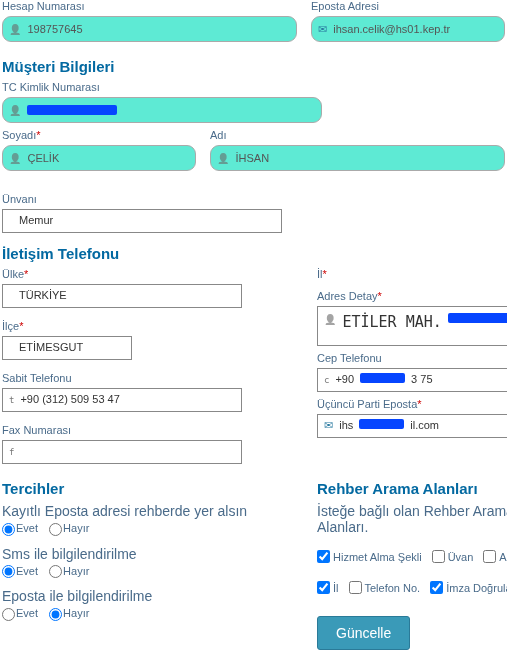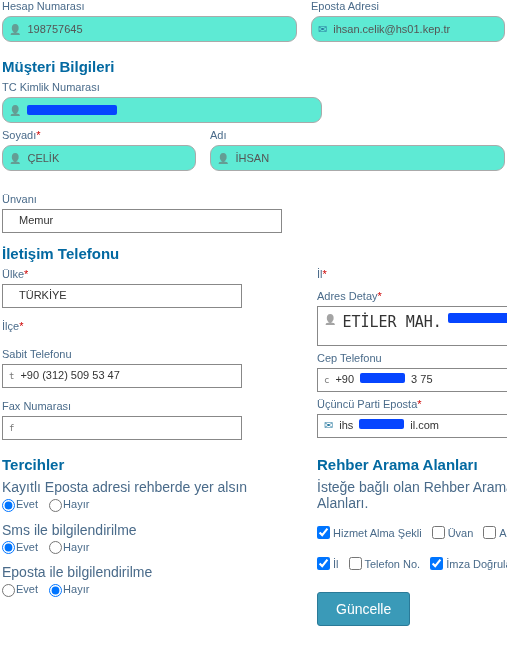--- a/index.html
+++ b/index.html
@@ -196,20 +196,23 @@
 <div class="two-col">
   <div class="col-left">
     <span class="label"><span>Ülke</span><span class="req">*</span></span>
     <div class="input-white input-small">
       <span style="padding-left:10px">TÜRKİYE</span>
     </div>
     <div class="spacer"></div>
       <div class="spacer"></div>
 
     <span class="label"><span>İlçe</span><span class="req">*</span></span>
+    <div class="input-white input-xsmall">
+      <span style="padding-left:10px">ETİMESGUT</span>
+    </div>
     <div class="spacer"></div>
       <div class="spacer"></div>
 
     <span class="label">Sabit Telefonu</span>
     <div class="input-white input-small">
       <span class="icon-phone"></span>
       <span>+90 (312) 509 53 47</span>
     </div>
     <div class="spacer"></div>
       <div class="spacer"></div>

